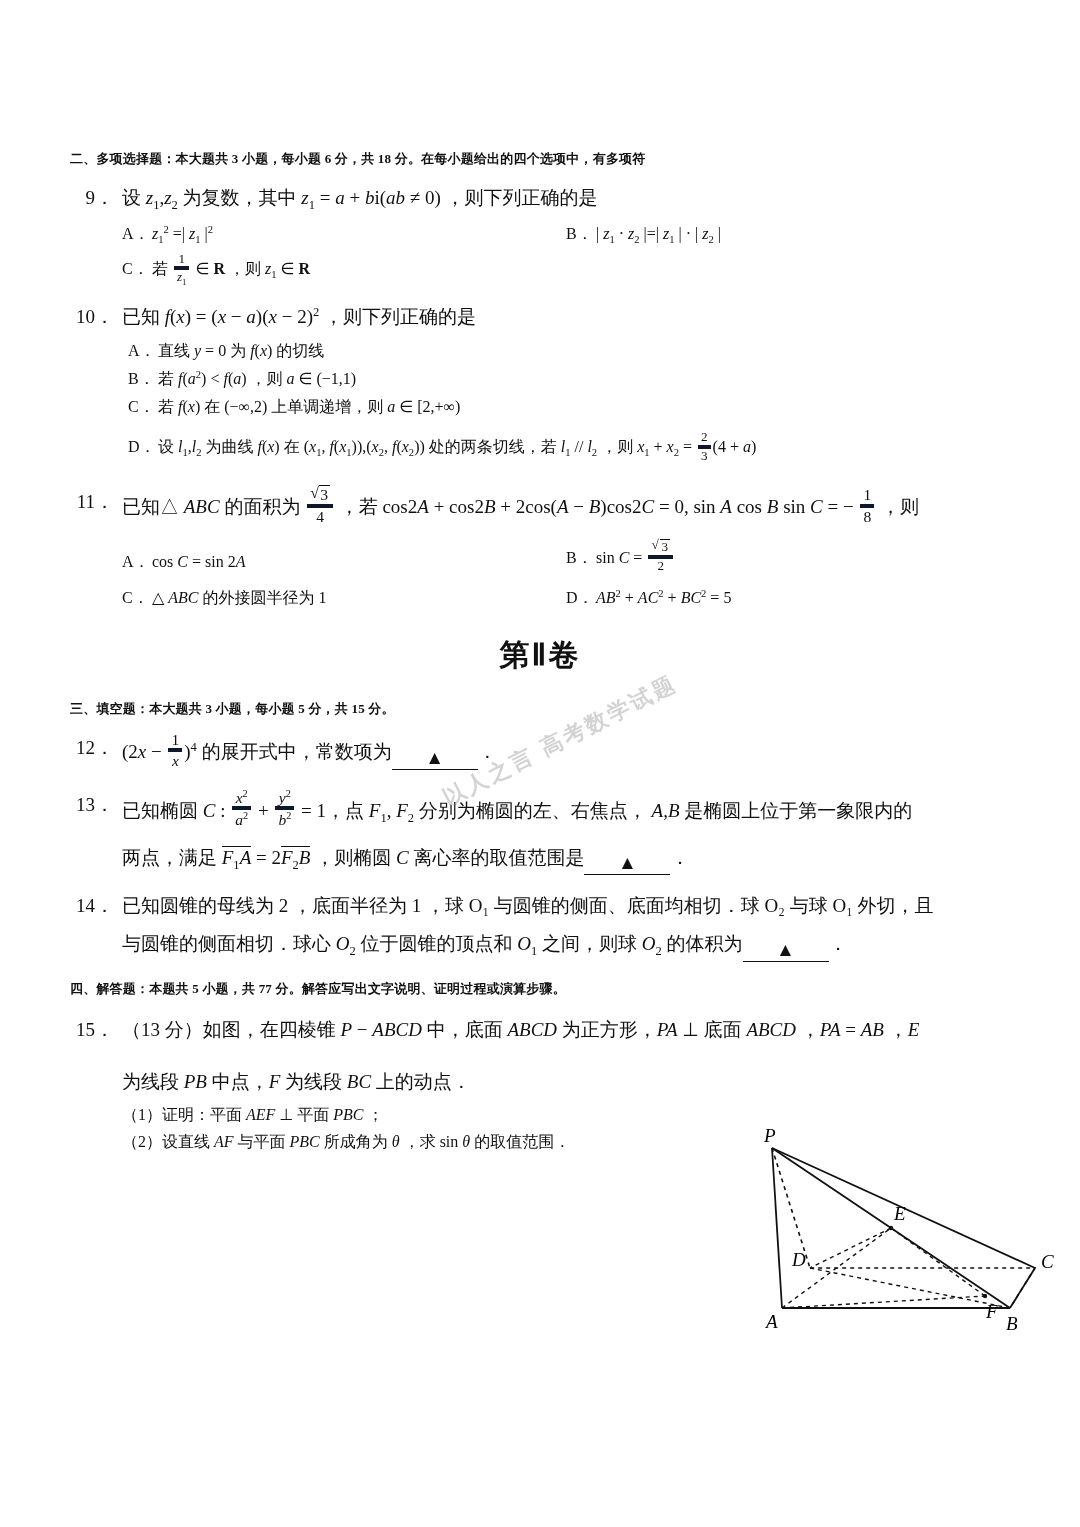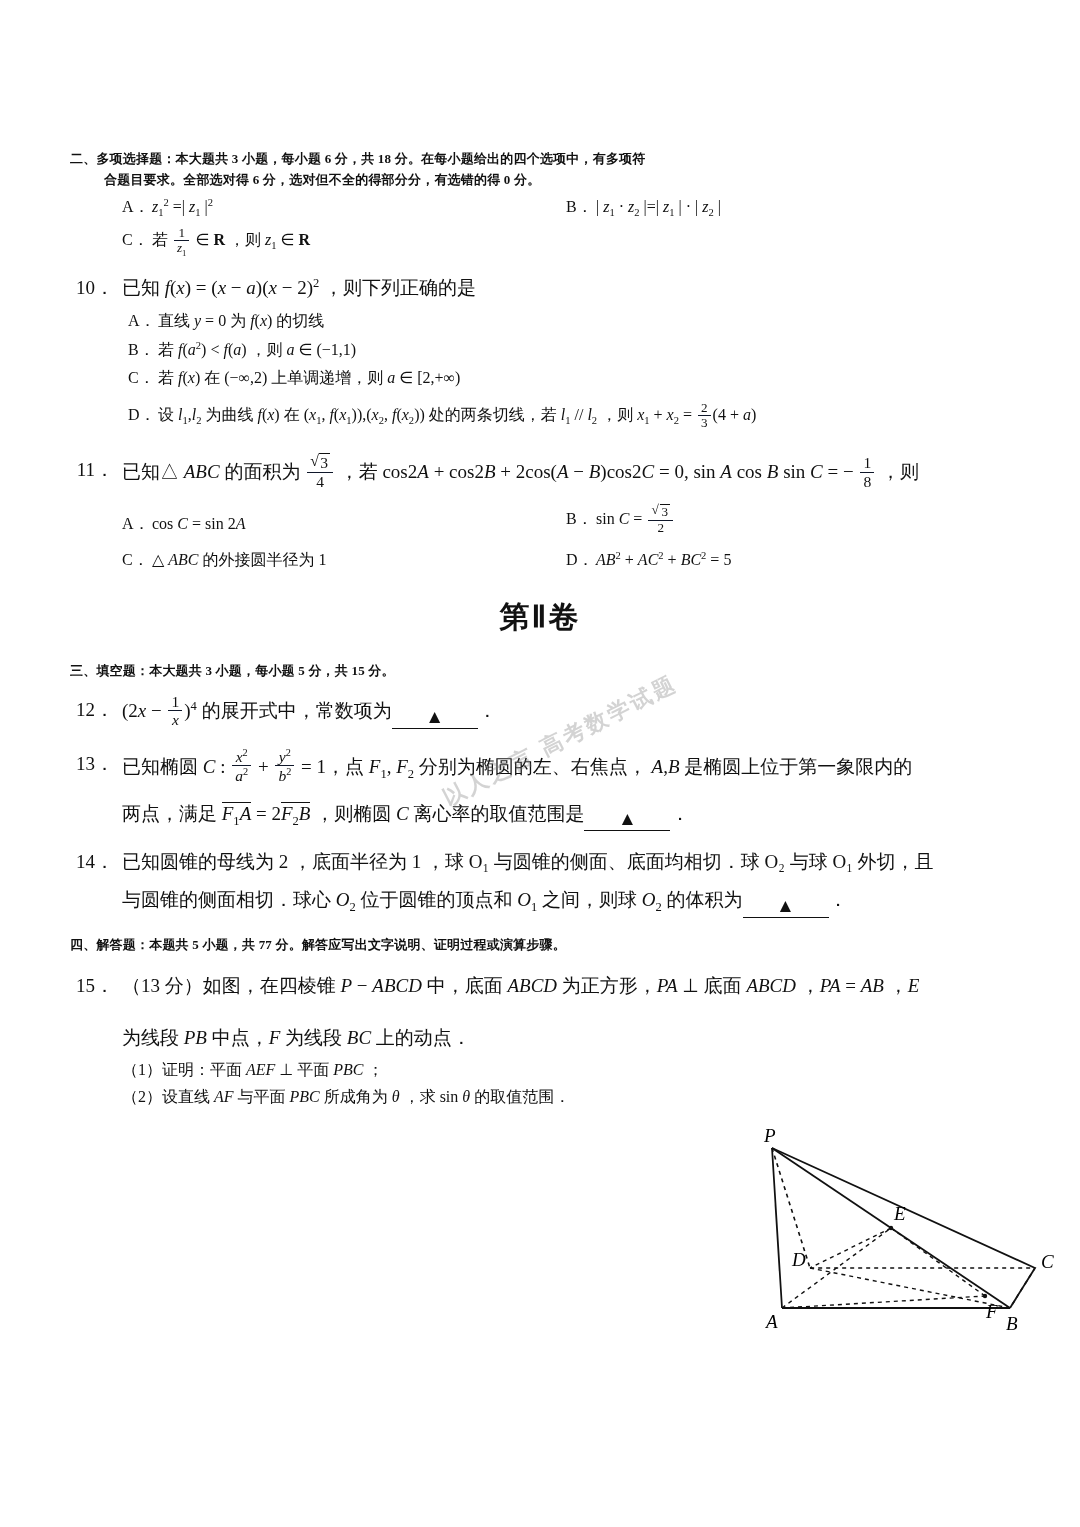--- a/index.html
+++ b/index.html
@@ -66,21 +66,21 @@
   i.v{ font-style:italic; font-family:"Liberation Serif", serif;}
   .frac{
     display:inline-block;
     vertical-align:-0.55em;
     text-align:center;
     font-size:0.82em;
     line-height:1.12;
     margin:0 2px;
   }
   .frac .n{ display:block; padding:0 3px;}
-  .frac .d{ display:block; border-top:1px solid #0f172a; padding:0 3px;}
+  .frac .d{ display:block; border-top:4px solid #0f172a; padding:0 3px;}
   .sqrt{
     display:inline-block;
     position:relative;
     padding-left:9px;
   }
   .sqrt::before{
     content:"√";
     position:absolute;
     left:0; top:-1px;
     font-size:1.02em;
@@ -135,22 +135,26 @@
 </head>
 <body>
 
 <div class="page">
 
   <div class="content">
 
     <div class="sec-head">
       <span>二、多项选择题：</span><span>本大题共 3 小题，每小题 6 分，共 18 分。在每小题给出的四个选项中，有多项符</span>
     </div>
-    <div class="sec-head indent2">合题目要求。全部选对得 6 分，选对但不全的得部分分，有选错的得 0 分。</div>
-
+
+    <div class="q">
+      <span class="qnum">9．</span><span class="qbody">
+        设 <i class="v">z</i><sub class="s">1</sub>,<i class="v">z</i><sub class="s">2</sub> 为复数，其中 <i class="v">z</i><sub class="s">1</sub> = <i class="v">a</i> + <i class="v">b</i>i(<i class="v">ab</i> ≠ 0) ，则下列正确的是
+      </span>
+    </div>
     <div class="opts">
       <div class="optrow">
         <div><span class="olab">A．</span><span><i class="v">z</i><sub class="s">1</sub><sup class="s">2</sup> =| <i class="v">z</i><sub class="s">1</sub> |<sup class="s">2</sup></span></div>
         <div><span class="olab">B．</span><span>| <i class="v">z</i><sub class="s">1</sub> · <i class="v">z</i><sub class="s">2</sub> |=| <i class="v">z</i><sub class="s">1</sub> | · | <i class="v">z</i><sub class="s">2</sub> |</span></div>
       </div>
       <div class="optrow">
         <div><span class="olab">C．</span><span>若 <span class="frac"><span class="n">1</span><span class="d"><i class="v">z</i><sub class="s">1</sub></span></span> ∈ <b>R</b> ，则 <i class="v">z</i><sub class="s">1</sub> ∈ <b>R</b></span></div>
       </div>
     </div>
 

